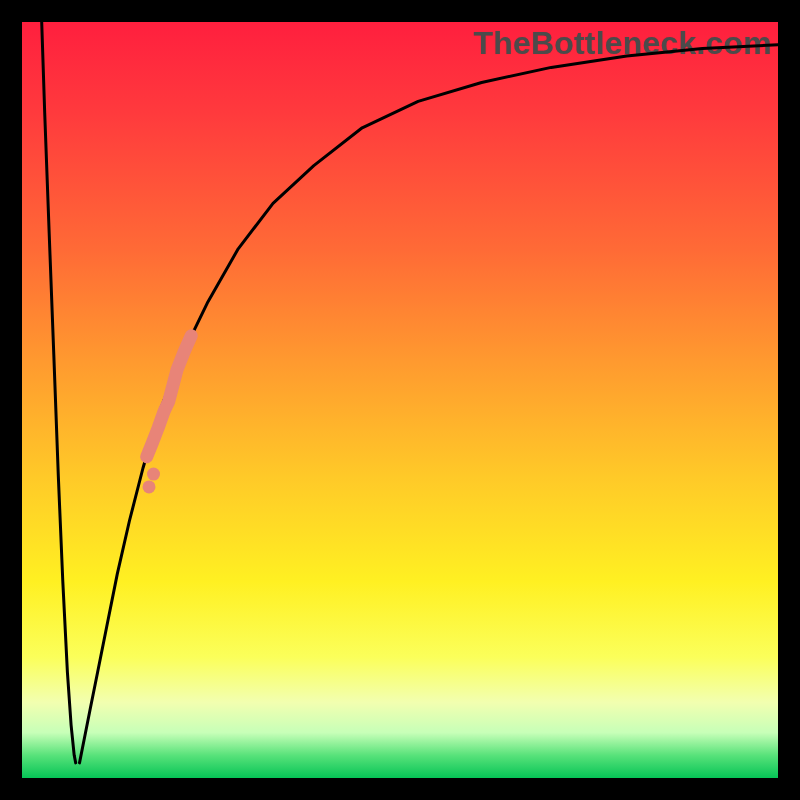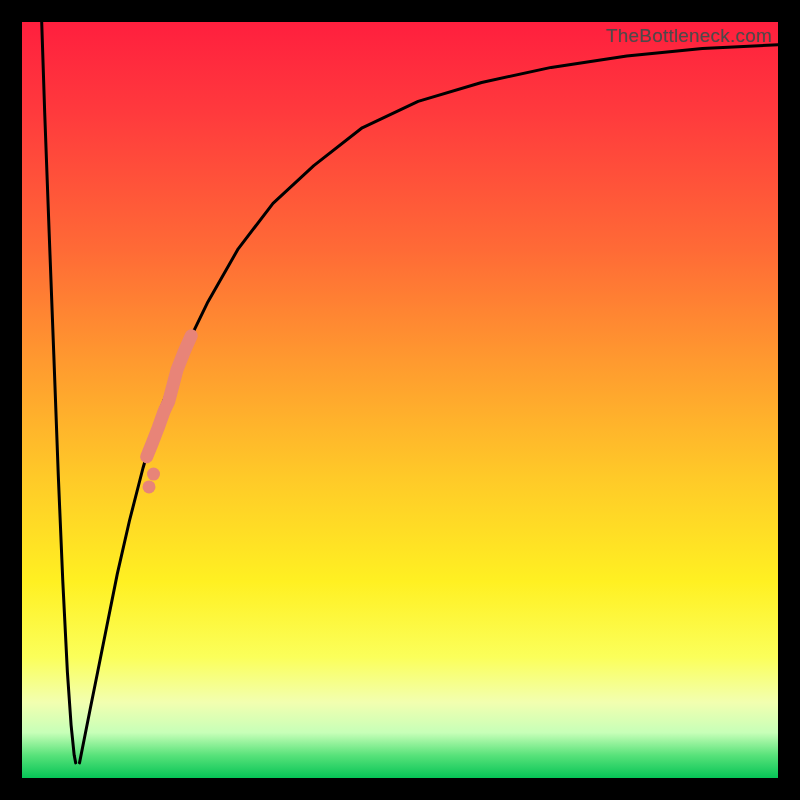--- a/index.html
+++ b/index.html
@@ -34,22 +34,22 @@
       #fbff5a 84%,
       #f2ffb0 90%,
       #c7ffb8 94%,
       #58e27a 97%,
       #06c456 100%);
   }
   .watermark {
     position: absolute;
     top: 3px;
     right: 6px;
-    font-size: 19px;
-    font-weight: 400;
+    font-size: 32px;
+    font-weight: 700;
     color: #4b4b4b;
     letter-spacing: 0.2px;
     text-shadow: 0 0 1px rgba(0,0,0,0.15);
     pointer-events: none;
     user-select: none;
   }
   svg.curve {
     position: absolute;
     inset: 0;
     width: 100%;

